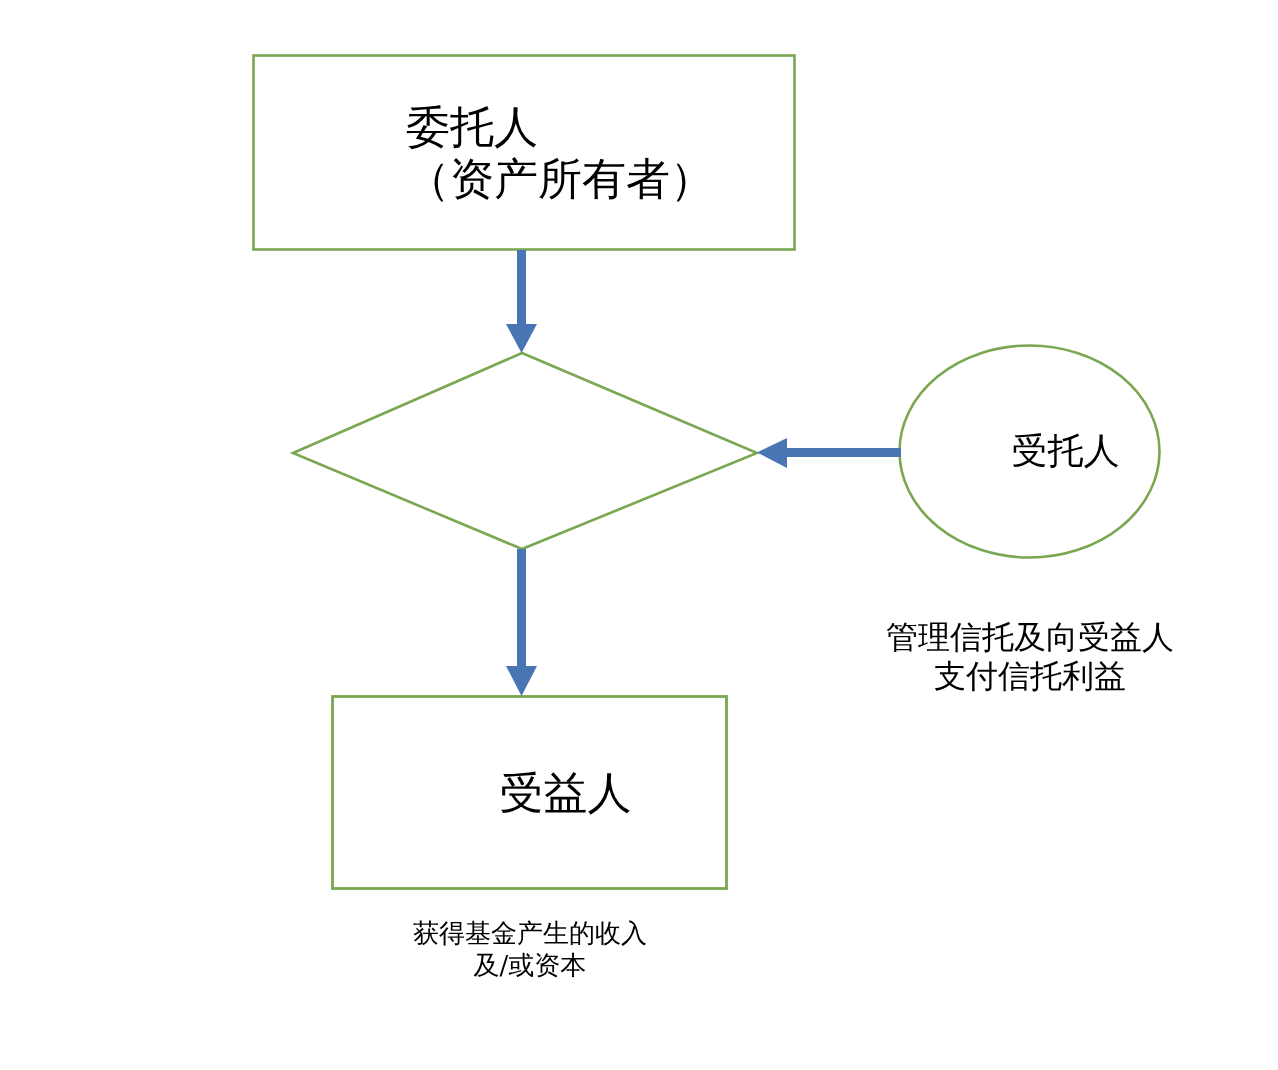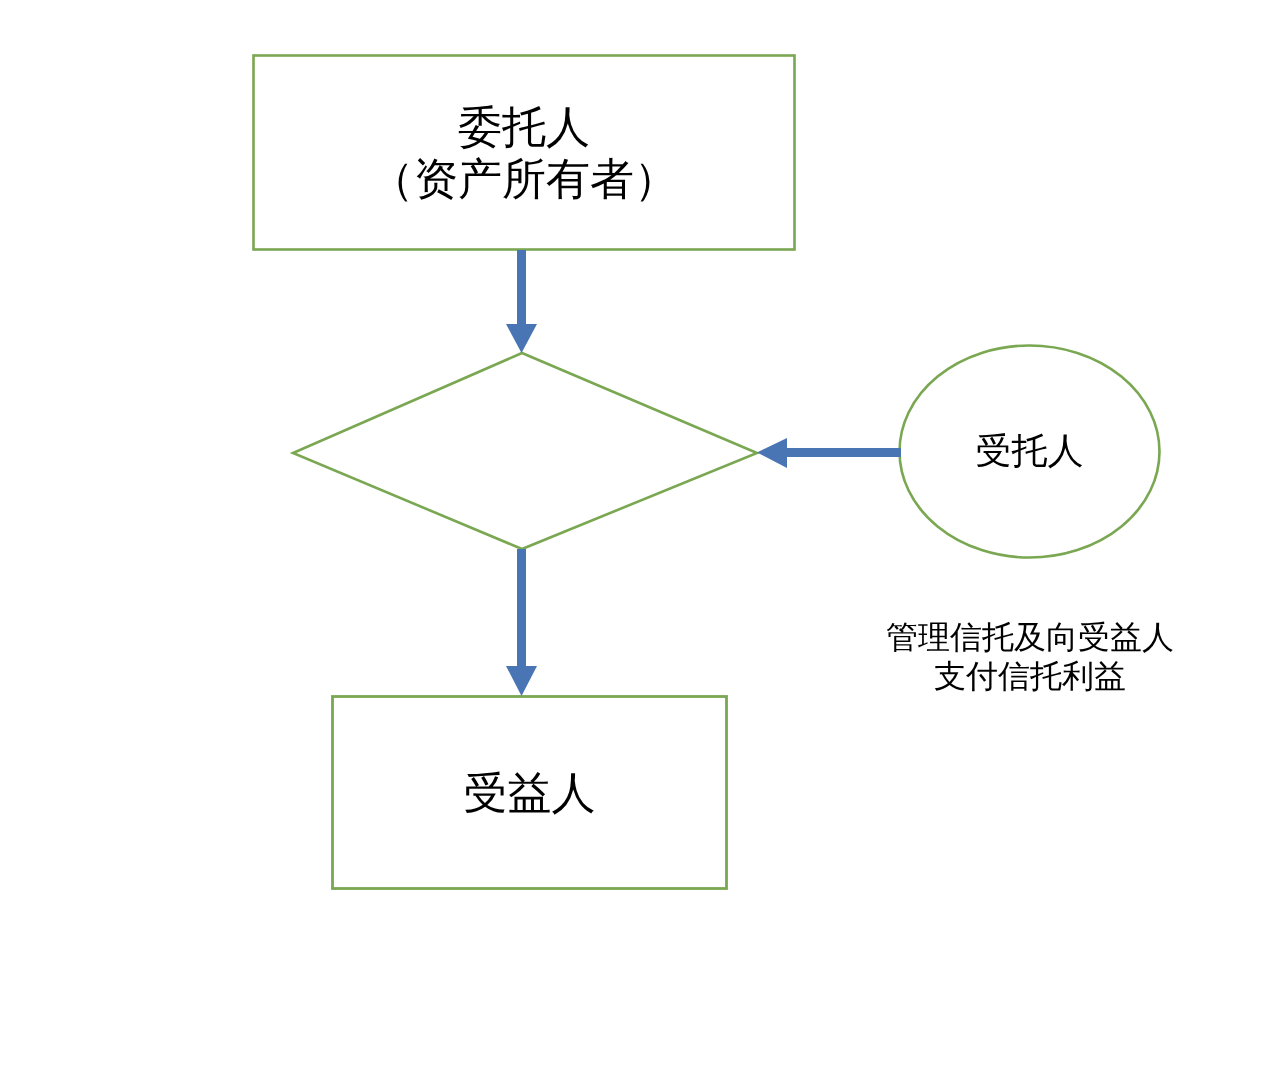--- a/index.html
+++ b/index.html
@@ -22,25 +22,26 @@
     top: 0;
     left: 0;
     width: 1278px;
     height: 1070px;
   }
   .node-label {
     position: absolute;
     display: flex;
     align-items: center;
     justify-content: center;
-    text-align: center;
+    text-align: left;
     color: #000000;
     line-height: 1.18;
     white-space: pre-line;
     pointer-events: none;
+    padding-left: 36px;
   }
   .caption {
     position: absolute;
     text-align: center;
     color: #000000;
     line-height: 1.22;
     white-space: pre-line;
   }
   
   #settlor-box-label {
@@ -129,14 +130,16 @@
 
 
   <div class="node-label" id="trustee-circle-label">受托人</div>
 
   <div class="node-label" id="beneficiary-box-label">受益人</div>
 
 
   <div class="caption" id="caption-manage">管理信托及向受益人
 支付信托利益</div>
 
+  <div class="caption" id="caption-receive">获得基金产生的收入
+及/或资本</div>
 
 </div>
 
 </body></html>

